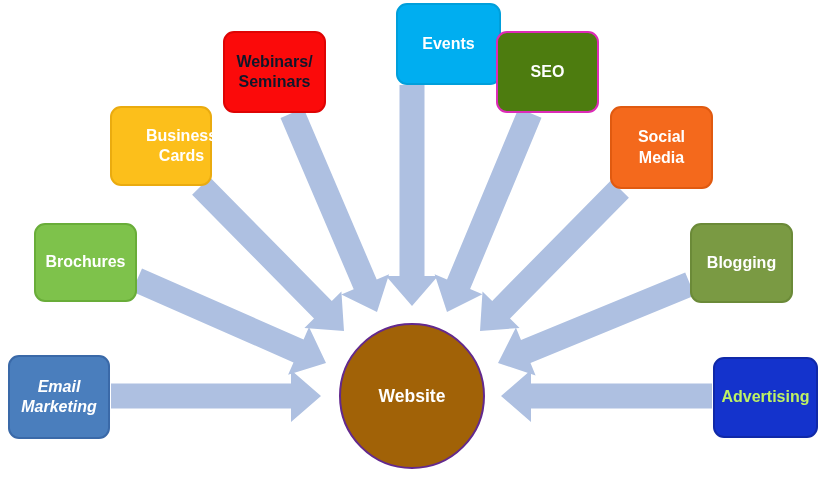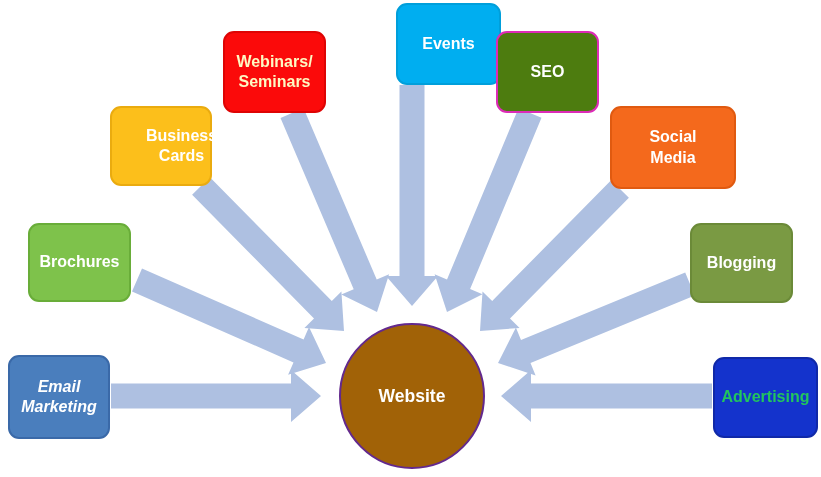--- a/index.html
+++ b/index.html
@@ -73,44 +73,44 @@
       <polygon points="518.5,108.2 447,279.5 434.6,274.3 447,312 482.5,294.3 470.1,289.1 541.5,117.8" fill="#AEC0E1"></polygon>
       <polygon points="611.1,180.2 492.2,300.9 482.5,291.4 480,331 519.6,327.9 510,318.4 628.9,197.8" fill="#AEC0E1"></polygon>
       <polygon points="685.2,272.4 521,340 515.9,327.5 498,363 535.6,375.6 530.5,363.1 694.8,295.6" fill="#AEC0E1"></polygon>
       <polygon points="712,383.5 531,383.5 531,370 501,396 531,422 531,408.5 712,408.5" fill="#AEC0E1"></polygon>
     </svg>
   <div id="nodes-layer">
       <div class="node" style="left: 8px; top: 355px; width: 102px; height: 84px; background: rgb(74, 126, 189); border-color: rgb(58, 105, 168); font-style: italic;">
         <span class="node-label" style="color: rgb(255, 255, 255);">Email
 Marketing</span>
       </div>
-      <div class="node" style="left: 28px; top: 223px; width: 103px; height: 79px; background: rgb(126, 194, 75); border-color: rgb(105, 173, 57);">
+      <div class="node" style="left: 34px; top: 223px; width: 103px; height: 79px; background: rgb(126, 194, 75); border-color: rgb(105, 173, 57);">
         <span class="node-label" style="color: rgb(255, 255, 255);">Brochures</span>
       </div>
       <div class="node" style="left: 110px; top: 106px; width: 102px; height: 80px; background: rgb(252, 191, 27); border-color: rgb(234, 171, 15); padding-left: 41px;">
         <span class="node-label" style="color: rgb(255, 255, 255);">Business
 Cards</span>
       </div>
       <div class="node" style="left: 223px; top: 31px; width: 103px; height: 82px; background: rgb(251, 10, 10); border-color: rgb(222, 4, 4);">
-        <span class="node-label" style="color: #fef9c3;">Webinars/
+        <span class="node-label" style="color: #0f172a;">Webinars/
 Seminars</span>
       </div>
       <div class="node" style="left: 360px; top: 3px; width: 105px; height: 82px; background: rgb(0, 174, 240); border-color: rgb(0, 159, 219); margin-left: 36px;">
         <span class="node-label" style="color: rgb(255, 255, 255);">Events</span>
       </div>
       <div class="node" style="left: 496px; top: 31px; width: 103px; height: 82px; background: #4d7c0f; border-color: rgb(221, 43, 183);">
         <span class="node-label" style="color: rgb(255, 255, 255);">SEO</span>
       </div>
-      <div class="node" style="left: 610px; top: 106px; width: 126px; height: 83px; background: rgb(244, 105, 28); border-color: rgb(224, 90, 16);">
+      <div class="node" style="left: 610px; top: 106px; width: 103px; height: 83px; background: rgb(244, 105, 28); border-color: rgb(224, 90, 16);">
         <span class="node-label" style="color: rgb(255, 255, 255);">Social
 Media</span>
       </div>
       <div class="node" style="left: 690px; top: 223px; width: 103px; height: 80px; background: rgb(122, 154, 67); border-color: rgb(107, 138, 56);">
         <span class="node-label" style="color: rgb(255, 255, 255);">Blogging</span>
       </div>
       <div class="node" style="left: 713px; top: 357px; width: 105px; height: 81px; background: rgb(20, 51, 204); border-color: rgb(16, 41, 168);">
-        <span class="node-label" style="color: #22c55e;">Advertising</span>
+        <span class="node-label" style="color: #bef264;">Advertising</span>
       </div>
     </div>
   <div class="center-node" id="center-node" style="left: 339px; top: 323px; width: 146px; height: 146px; background: #a16207; border: 2px solid rgb(99, 41, 141);">
     <span class="node-label" style="color: rgb(255, 255, 255);">Website</span>
   </div>
 </div>
 
 </body></html>

